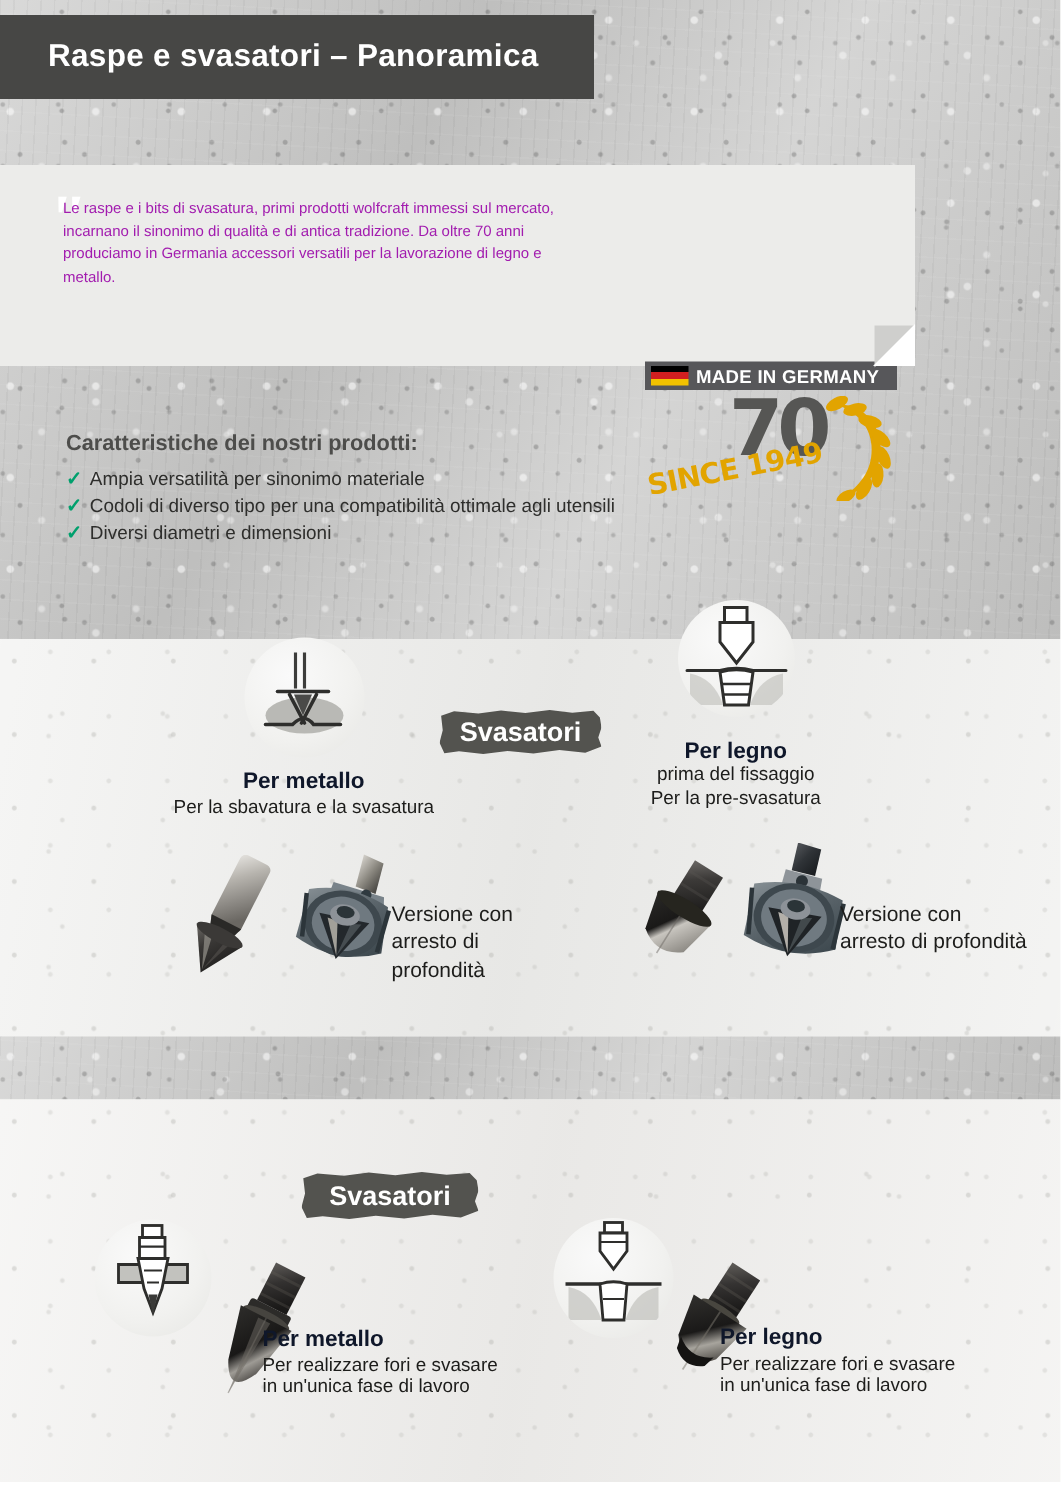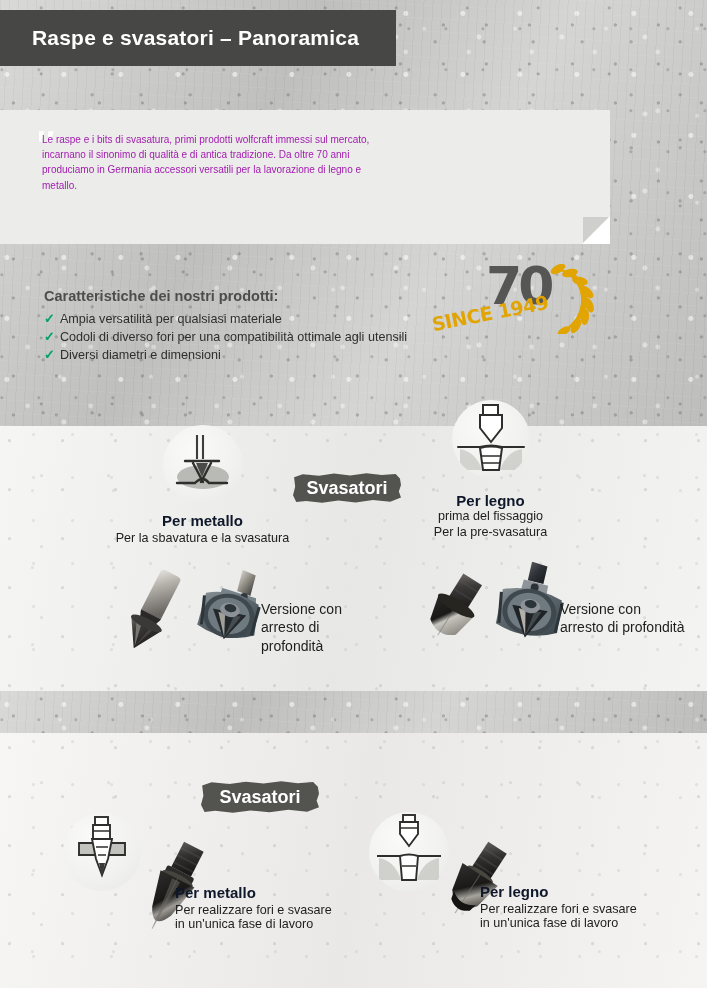--- a/index.html
+++ b/index.html
@@ -218,20 +218,24 @@
   <div class="band band-bottom"></div>
 
   <div class="header-bar">
     <div class="header-title">Raspe e svasatori – Panoramica</div>
   </div>
 
   <div class="quote-card">
     <div class="quote-mark">"</div>
     <div class="quote-text">Le raspe e i bits di svasatura, primi prodotti wolfcraft immessi sul mercato, incarnano il sinonimo di qualità e di antica tradizione. Da oltre 70 anni produciamo in Germania accessori versatili per la lavorazione di legno e metallo.</div>
 
+    <div class="mig">
+      <div class="mig-flag"></div>
+      <div class="mig-text">MADE IN GERMANY</div>
+    </div>
 
     <div class="anniv">
       <div class="seventy">70</div>
       <svg class="wreath" viewBox="0 0 52 70">
         <g fill="#e2a400">
           <path d="M10 4 C30 2 46 16 46 36 C46 54 32 66 16 68 C30 60 40 50 40 35 C40 19 26 8 10 4 Z" opacity="0.0"></path>
           <path d="M12 6 C26 4 40 16 41 33 C42 50 31 63 17 67 C29 58 36 48 35 33 C34 19 24 10 12 6 Z"></path>
           <ellipse cx="12" cy="5" rx="8" ry="4" transform="rotate(-28 12 5)"></ellipse>
           <ellipse cx="24" cy="9" rx="8" ry="4" transform="rotate(-12 24 9)"></ellipse>
           <ellipse cx="34" cy="17" rx="8" ry="4" transform="rotate(14 34 17)"></ellipse>
@@ -247,25 +251,25 @@
 
     <div class="fold2"></div>
     <div class="fold"></div>
   </div>
 
   <div class="features">
     <div class="features-title">Caratteristiche dei nostri prodotti:</div>
 
     <div class="feature-row">
       <span class="check">✓</span>
-      <span>Ampia versatilità per qualsiasi materiale</span>
+      <span>Ampia versatilità per sinonimo materiale</span>
     </div>
     <div class="feature-row">
       <span class="check">✓</span>
-      <span>Codoli di diverso fori per una compatibilità ottimale agli utensili</span>
+      <span>Codoli di diverso tipo per una compatibilità ottimale agli utensili</span>
     </div>
     <div class="feature-row">
       <span class="check">✓</span>
       <span>Diversi diametri e dimensioni</span>
     </div>
   </div>
 
   <div class="icon-circle" style="left:163px; top:425px; width:80px; height:80px;">
     <svg viewBox="0 0 80 80" width="80" height="80">
       <g stroke="#3d3d3b" stroke-width="2.1" fill="none">

